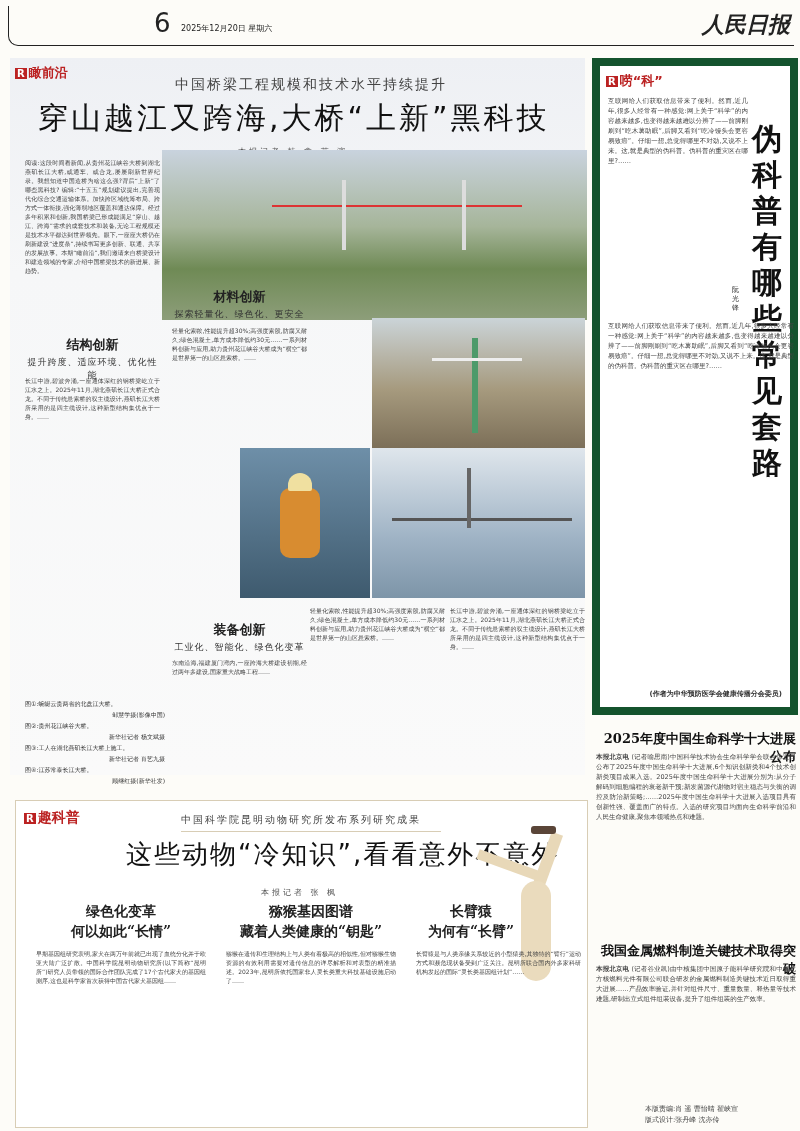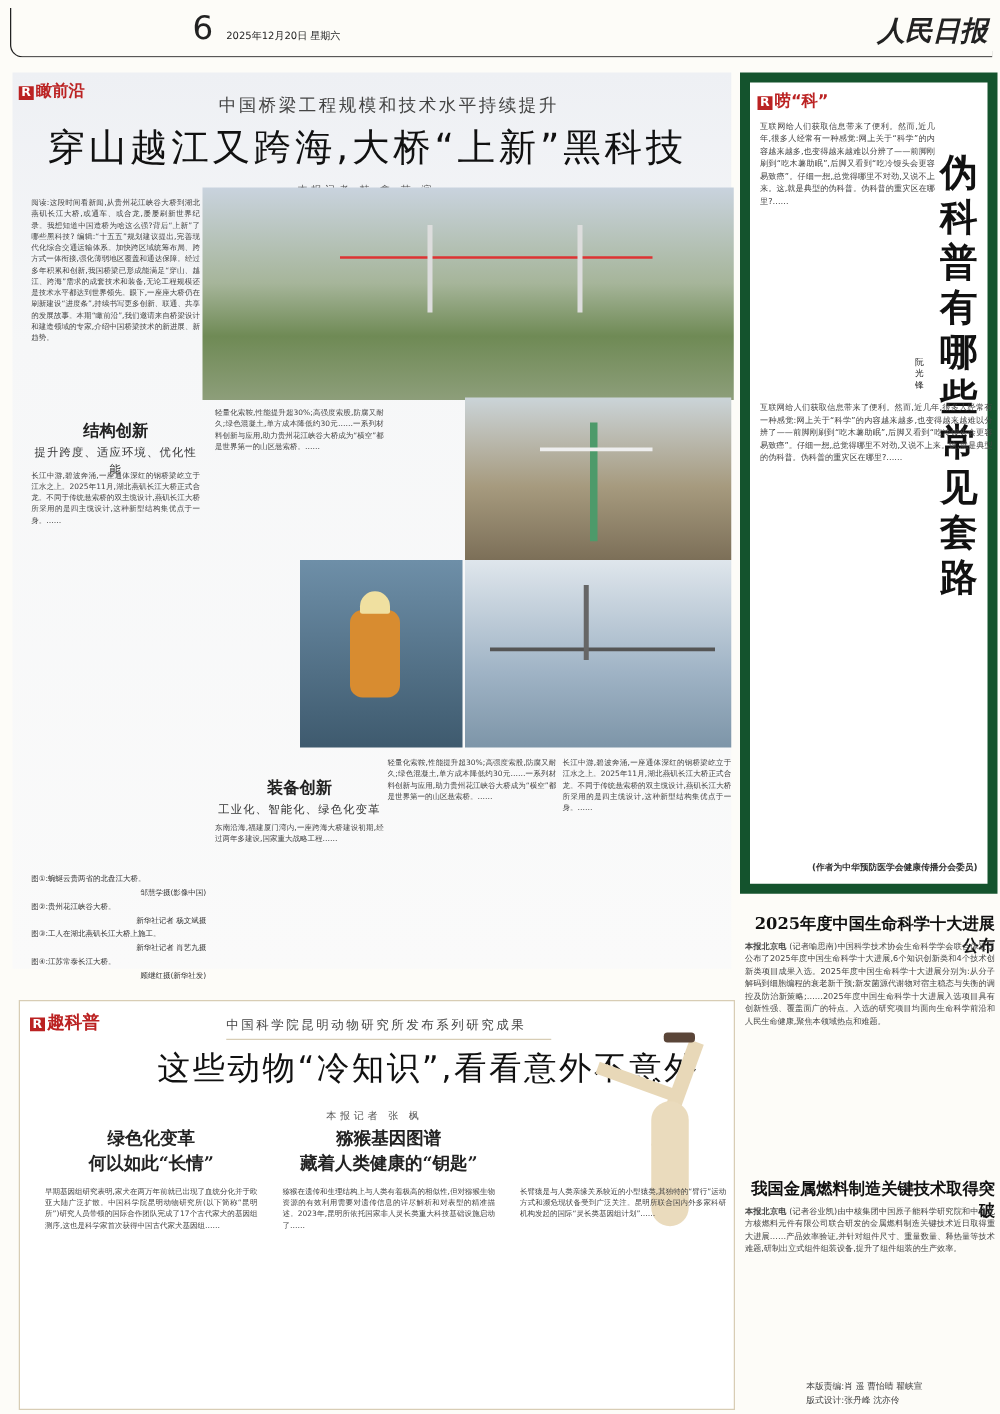--- a/index.html
+++ b/index.html
@@ -61,20 +61,24 @@
     <div style="position:absolute;left:20px;top:70px;width:180px;height:3px;background:#555"></div>
     <div style="position:absolute;left:95px;top:20px;width:4px;height:60px;background:#666"></div>
   </div>
 
   <div class="sub" style="left:15px;top:278px;width:135px">
     <div class="h">结构创新</div>
     <div class="s">提升跨度、适应环境、优化性能</div>
   </div>
   <div class="txt" style="left:15px;top:318px;width:135px;height:310px">长江中游,碧波奔涌,一座通体深红的钢桥梁屹立于江水之上。2025年11月,湖北燕矶长江大桥正式合龙。不同于传统悬索桥的双主缆设计,燕矶长江大桥所采用的是四主缆设计,这种新型结构集优点于一身。……</div>
 
+  <div class="sub" style="left:162px;top:230px;width:135px">
+    <div class="h">材料创新</div>
+    <div class="s">探索轻量化、绿色化、更安全</div>
+  </div>
   <div class="txt" style="left:162px;top:268px;width:135px;height:280px">轻量化索鞍,性能提升超30%;高强度索股,防腐又耐久;绿色混凝土,单方成本降低约30元……一系列材料创新与应用,助力贵州花江峡谷大桥成为“横空”都是世界第一的山区悬索桥。……</div>
 
   <div class="sub" style="left:162px;top:563px;width:135px">
     <div class="h">装备创新</div>
     <div class="s">工业化、智能化、绿色化变革</div>
   </div>
   <div class="txt" style="left:162px;top:600px;width:135px;height:110px">东南沿海,福建厦门湾内,一座跨海大桥建设初期,经过两年多建设,国家重大战略工程……</div>
   <div class="txt" style="left:300px;top:548px;width:135px;height:162px">轻量化索鞍,性能提升超30%;高强度索股,防腐又耐久;绿色混凝土,单方成本降低约30元……一系列材料创新与应用,助力贵州花江峡谷大桥成为“横空”都是世界第一的山区悬索桥。……</div>
   <div class="txt" style="left:440px;top:548px;width:135px;height:162px">长江中游,碧波奔涌,一座通体深红的钢桥梁屹立于江水之上。2025年11月,湖北燕矶长江大桥正式合龙。不同于传统悬索桥的双主缆设计,燕矶长江大桥所采用的是四主缆设计,这种新型结构集优点于一身。……</div>
 
@@ -125,14 +129,18 @@
   <div class="col-h" style="left:20px;top:100px;width:170px">
       <div>绿色化变革</div>
       <div>何以如此“长情”</div>
     </div>
   <div class="txt" style="left:20px;top:148px;width:170px;height:170px">早期基因组研究表明,家犬在两万年前就已出现了血统分化并于欧亚大陆广泛扩散。中国科学院昆明动物研究所(以下简称“昆明所”)研究人员带领的国际合作团队完成了17个古代家犬的基因组测序,这也是科学家首次获得中国古代家犬基因组……</div>
   <div class="col-h" style="left:210px;top:100px;width:170px">
       <div>猕猴基因图谱</div>
       <div>藏着人类健康的“钥匙”</div>
     </div>
   <div class="txt" style="left:210px;top:148px;width:170px;height:170px">猕猴在遗传和生理结构上与人类有着极高的相似性,但对猕猴生物资源的有效利用需要对遗传信息的详尽解析和对表型的精准描述。2023年,昆明所依托国家非人灵长类重大科技基础设施启动了……</div>
+  <div class="col-h" style="left:400px;top:100px;width:110px">
+      <div>长臂猿</div>
+      <div>为何有“长臂”</div>
+    </div>
   <div class="txt" style="left:400px;top:148px;width:165px;height:170px">长臂猿是与人类亲缘关系较近的小型猿类,其独特的“臂行”运动方式和濒危现状备受到广泛关注。昆明所联合国内外多家科研机构发起的国际“灵长类基因组计划”……</div>
 </div>
 
 </body></html>

